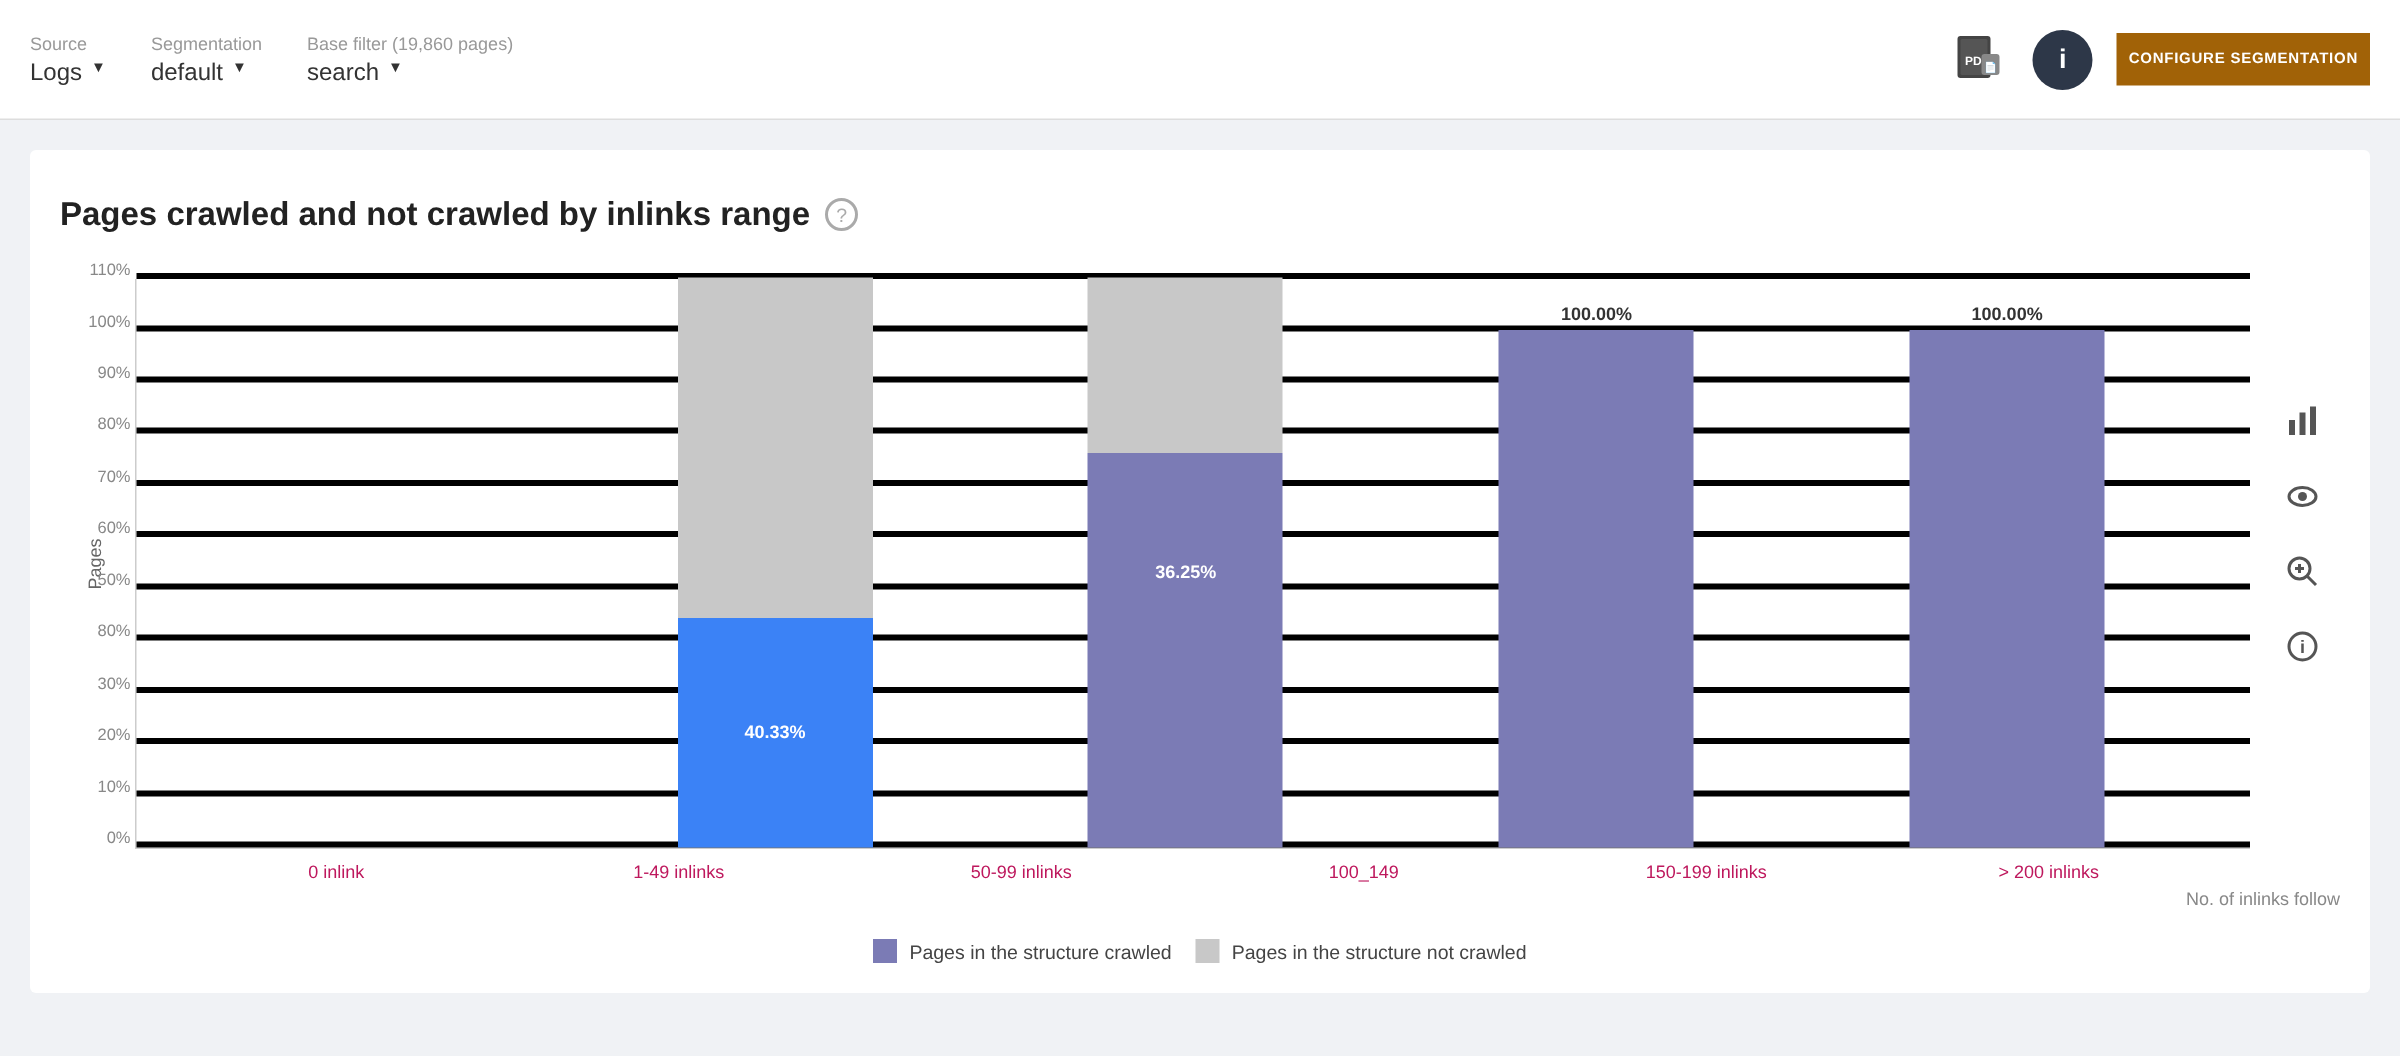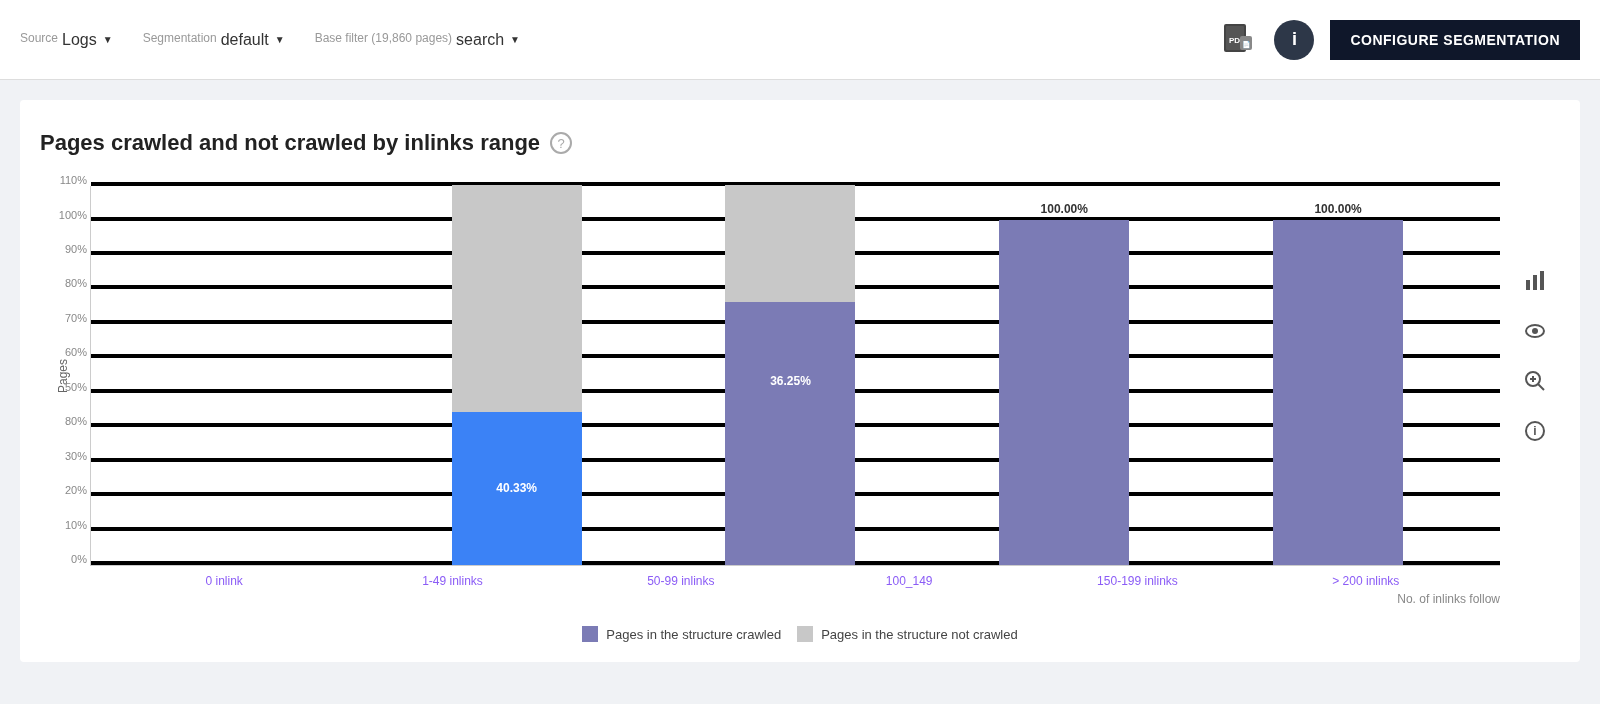--- a/index.html
+++ b/index.html
@@ -10,31 +10,32 @@
       border-bottom: 1px solid #ddd;
       padding: 8px 20px;
       display: flex;
       align-items: center;
       gap: 30px;
       height: 80px;
     }
 
     .control-group {
       display: flex;
+      flex-direction: column;
       gap: 4px;
     }
 
     .control-label {
       font-size: 12px;
       color: #999;
     }
 
     .dropdown-row {
       display: flex;
-      align-items: center;
+      align-items: flex-start;
       gap: 6px;
       cursor: pointer;
     }
 
     .dropdown-value {
       font-size: 16px;
       color: #333;
     }
 
     .dropdown-arrow {
@@ -62,25 +63,25 @@
     }
 
     .icon-btn.dark {
       background: #2d3748;
       color: #fff;
       font-size: 18px;
       font-weight: bold;
     }
 
     .configure-btn {
-      background: #0f172a;
+      background: #a16207;
       color: #fff;
       border: none;
-      padding: 12px 20px;
-      font-size: 14px;
+      padding: 12px 8px;
+      font-size: 10px;
       font-weight: bold;
       cursor: pointer;
       letter-spacing: 0.5px;
       white-space: nowrap;
     }
 
     .pdf-icon {
       width: 40px;
       height: 40px;
       cursor: pointer;
@@ -191,21 +192,21 @@
     .x-axis-labels {
       display: flex;
       justify-content: space-around;
       padding: 8px 20px 0;
     }
 
     .x-label {
       width: 140px;
       text-align: center;
       font-size: 12px;
-      color: #8b5cf6;
+      color: #be185d;
     }
 
     .side-icon {
       width: 30px;
       height: 30px;
       display: flex;
       align-items: center;
       justify-content: center;
       cursor: pointer;
       color: #666;
@@ -229,21 +230,20 @@
 
     .legend-color {
       width: 16px;
       height: 16px;
     }
 
     .no-inlinks-note {
       text-align: right;
       font-size: 12px;
       color: #888;
-      margin-right: 60px;
       margin-top: 4px;
     }
 
     .chart-outer {
       position: relative;
     }
   </style>
 </head>
 <body>
 

